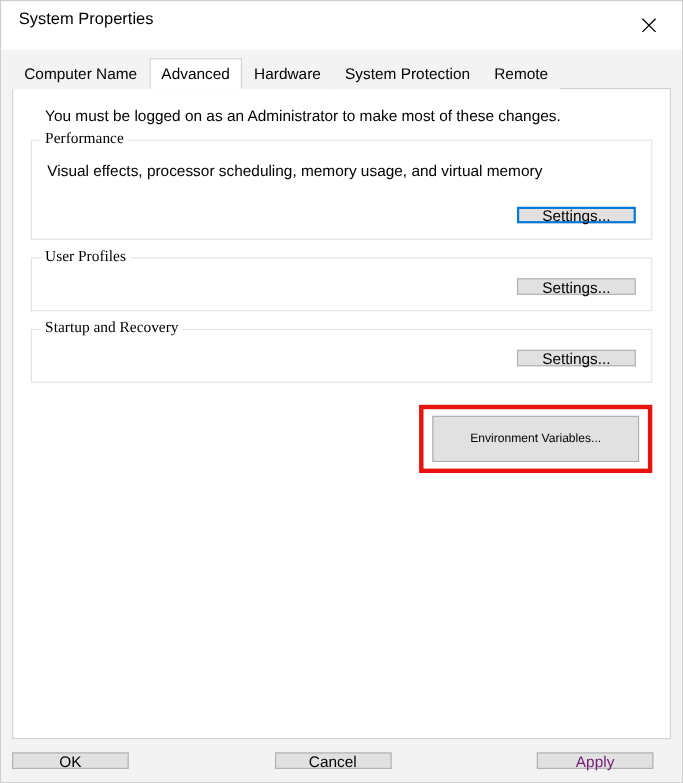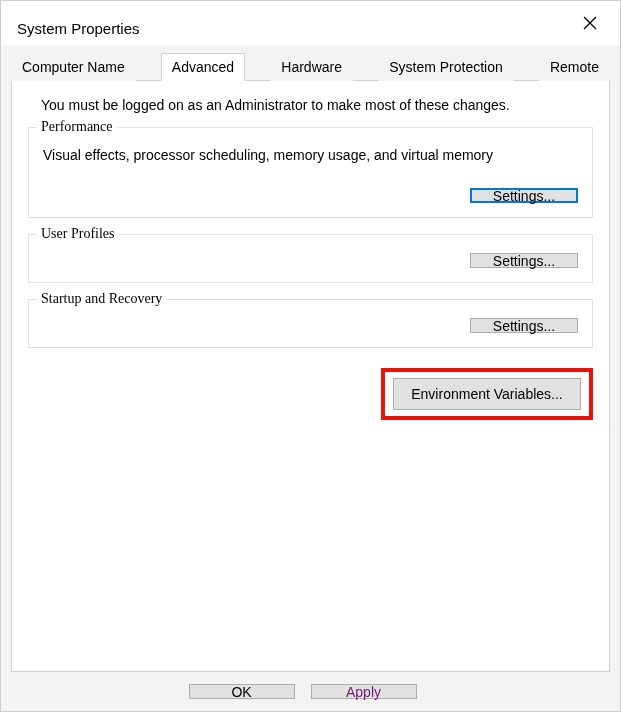--- a/index.html
+++ b/index.html
@@ -1,37 +1,37 @@
 <!DOCTYPE html>
 <html><head>
   <meta charset="utf-8">
   <style>
     * { box-sizing: border-box; margin: 0; padding: 0; font-family: 'Segoe UI', Tahoma, sans-serif; }
     body { background: #fff; width: 621px; height: 712px; overflow: hidden; }
     .window { width: 621px; height: 712px; border: 1px solid #ccc; background: #fff; display: flex; flex-direction: column; }
-    .titlebar { display: flex; align-items: flex-end; justify-content: space-between; padding: 8px 14px 8px 16px; }
+    .titlebar { display: flex; align-items: flex-start; justify-content: space-between; padding: 8px 14px 8px 16px; }
     .titlebar-text { font-size: 15px; color: #000; }
     .close-btn { width: 32px; height: 28px; display: flex; align-items: center; justify-content: center; cursor: pointer; }
     .close-btn svg { width: 14px; height: 14px; }
     .content-outer { flex: 1; background: #f3f3f3; padding: 8px 10px 12px 10px; display: flex; flex-direction: column; }
-    .tabs { display: flex; position: relative; z-index: 2; justify-content: space-between; }
+    .tabs { display: flex; position: relative; z-index: 2; }
     .tab { padding: 5px 10px; font-size: 14px; color: #000; border: 1px solid transparent; cursor: pointer; background: #f3f3f3; margin-bottom: -1px; white-space: nowrap; }
     .tab.active { background: #fff; border: 1px solid #d0d0d0; border-bottom: 1px solid #fff; }
     .panel { flex: 1; background: #fff; border: 1px solid #d0d0d0; padding: 16px 16px 12px 16px; position: relative; z-index: 1; display: flex; flex-direction: column; }
     .intro { font-size: 14px; color: #000; margin-bottom: 14px; margin-left: 13px; }
     .group { border: 1px solid #e1e1e1; position: relative; padding: 18px 14px 14px 14px; margin-bottom: 16px; }
     .group-label { position: absolute; top: -9px; left: 8px; background: #fff; padding: 0 4px; font-size: 14px; color: #000; font-family: Liberation Serif, serif; }
     .group-desc { font-size: 14px; color: #000; margin-bottom: 24px; line-height: 1.3; }
     .group-actions { display: flex; justify-content: flex-end; }
     .btn { min-width: 108px; height: 15px; background: #e1e1e1; border: 1px solid #adadad; font-size: 14px; color: #000; cursor: pointer; padding: 0 12px; display: inline-flex; align-items: center; justify-content: center; }
     .btn.focused { border: 2px solid #0078d7; }
     .env-row { display: flex; justify-content: flex-end; margin-top: 4px; margin-bottom: 8px; }
     .env-wrap { border: 4px solid #e7140e; padding: 6px 8px; }
-    .env-btn { min-width: 188px; height: 32px; background: #e1e1e1; border: 1px solid #adadad; font-size: 14px; color: #000; cursor: pointer; display: inline-flex; align-items: center; justify-content: center; }
-    .footer { display: flex; justify-content: center; gap: 16px; padding: 12px 16px 0 0; }
+    .env-btn { min-width: 188px; height: 42px; background: #e1e1e1; border: 1px solid #adadad; font-size: 11px; color: #000; cursor: pointer; display: inline-flex; align-items: center; justify-content: center; }
+    .footer { display: flex; justify-content: space-between; gap: 16px; padding: 12px 16px 0 0; }
     .footer .btn { min-width: 106px; }
     .btn.disabled { color: #701a75; cursor: default; }
   </style>
 </head>
 <body>
 
 <div class="window">
 
   <div class="titlebar">
     <span class="titlebar-text">System Properties</span>
@@ -82,18 +82,19 @@
       <div class="env-row">
         <div class="env-wrap">
           <button class="env-btn">Environment Variables...</button>
         </div>
       </div>
 
     </div>
 
     <div class="footer">
       <button class="btn">OK</button>
+      <button class="btn">Cancel</button>
       <button class="btn disabled">Apply</button>
     </div>
 
   </div>
 
 </div>
 
 </body></html>

